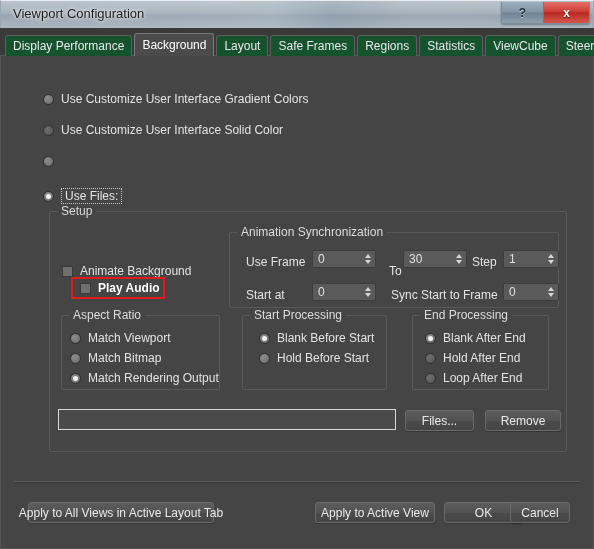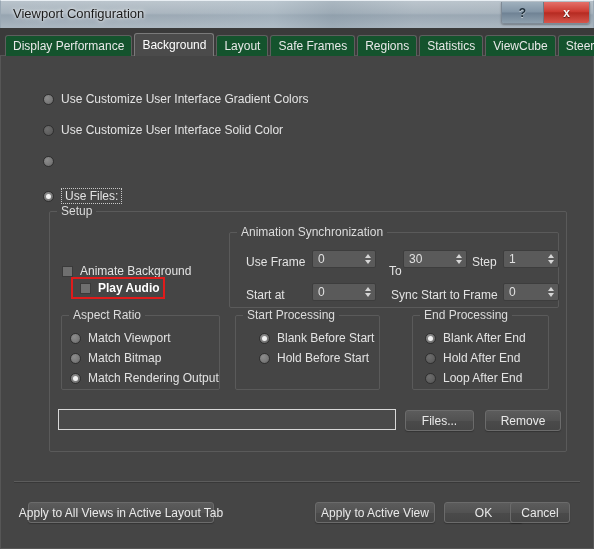--- a/index.html
+++ b/index.html
@@ -392,21 +392,21 @@
     </div>
     <div class="radio-row" style="left:69px; top:295px;">
       <span class="radio"></span>
       <span>Match Bitmap</span>
     </div>
     <div class="radio-row" style="left:69px; top:315px;">
       <span class="radio on"></span>
       <span>Match Rendering Output</span>
     </div>
 
-    <div class="group" style="left:234px; top:259px; width:145px; height:75px;">
+    <div class="group" style="left:241px; top:259px; width:145px; height:75px;">
       <div class="legend">Start Processing</div>
     </div>
     <div class="radio-row" style="left:258px; top:275px;">
       <span class="radio on"></span>
       <span>Blank Before Start</span>
     </div>
     <div class="radio-row" style="left:258px; top:295px;">
       <span class="radio"></span>
       <span>Hold Before Start</span>
     </div>

